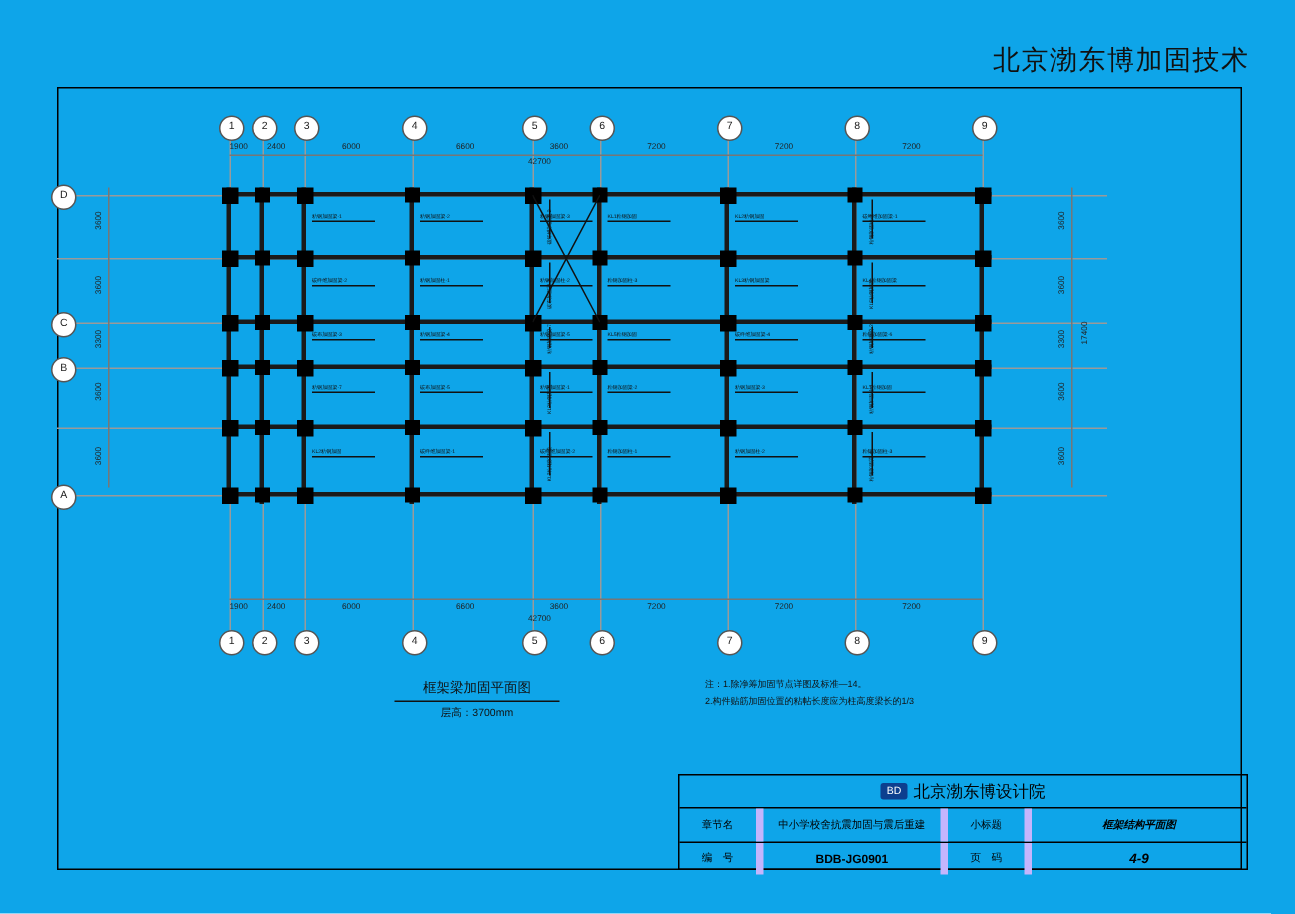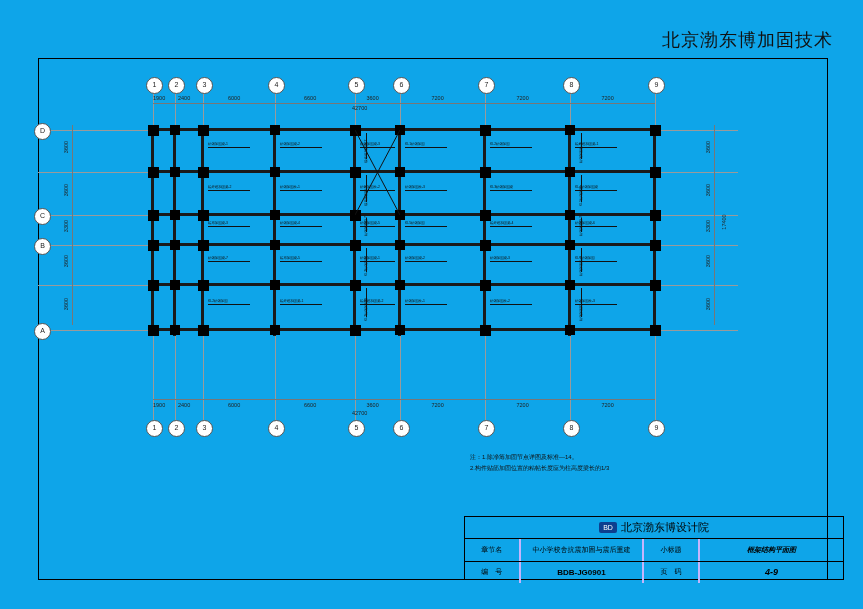--- a/index.html
+++ b/index.html
@@ -51,26 +51,26 @@
   
   .cap{position:absolute;text-align:center;}
   .cap .t1{font-size:9px;color:#111;font-family:"DejaVu Serif",serif;}
   .cap .rule{height:1px;background:#111;margin:2px 0 2px 0;}
   .cap .t2{font-size:7px;color:#111;}
 
   .note{position:absolute;font-size:6px;line-height:10px;color:#111;}
 
   
   .tb{
-    position:absolute;left:464px;top:516px;width:380px;height:64px;
+    position:absolute;left:452px;top:516px;width:380px;height:64px;
     border:1.4px solid #000;box-sizing:border-box;font-size:9px;
   }
   .tb .row{display:flex;height:21.3px;border-bottom:1px solid #000;}
   .tb .row:last-child{border-bottom:none;}
-  .tb .c{border-right:2px solid #c4b5fd;display:flex;align-items:center;justify-content:center;box-sizing:border-box;padding:0 2px;text-align:center;}
+  .tb .c{border-right:5px solid #c4b5fd;display:flex;align-items:center;justify-content:center;box-sizing:border-box;padding:0 2px;text-align:center;}
   .tb .c:last-child{border-right:none;}
   .w1{width:56px;}
   .w2{width:124px;}
   .w3{width:56px;}
   .w4{width:144px;font-style:italic;}
   .tb-top{display:flex;align-items:center;justify-content:center;height:21.3px;border-bottom:1px solid #000;}
   .logo{display:flex;align-items:center;gap:4px;}
   .logo .mark{
     display:inline-block;width:18px;height:11px;
     background:#0d3f8f;color:#fff;font-size:7px;line-height:11px;text-align:center;border-radius:2px;
@@ -308,20 +308,25 @@
       <div class="dimtxt" style="left: 582px; top: 98px; transform: rotate(-90deg);">3300</div>
       <div class="dimtxt" style="left: -60px; top: 133px; transform: rotate(-90deg);">3600</div>
       <div class="dimtxt" style="left: 582px; top: 133px; transform: rotate(-90deg);">3600</div>
       <div class="dimtxt" style="left: -60px; top: 175.5px; transform: rotate(-90deg);">3600</div>
       <div class="dimtxt" style="left: 582px; top: 175.5px; transform: rotate(-90deg);">3600</div>
       <div class="dimline v" style="left: -48px; top: 0px; width: 1px; height: 200px;"></div>
       <div class="dimline v" style="left: 594px; top: 0px; width: 1px; height: 200px;"></div>
       <div class="dimtxt" style="left: 596px; top: 94px; transform: rotate(-90deg);">17400</div>
     </div>
 
+  <div class="cap" style="left:263px;top:452px;width:110px;">
+    <div class="t1">框架梁加固平面图</div>
+    <div class="rule"></div>
+    <div class="t2">层高：3700mm</div>
+  </div>
 
   <div class="note" style="left:470px;top:452px;">注：1.除净筹加固节点详图及标准—14。</div>
   <div class="note" style="left:470px;top:463px;">    2.构件贴筋加固位置的粘帖长度应为柱高度梁长的1/3</div>
 
   <div class="tb">
     <div class="tb-top">
       <span class="logo">
         <span class="mark">BD</span>
         <span class="name">北京渤东博设计院</span>
       </span>

